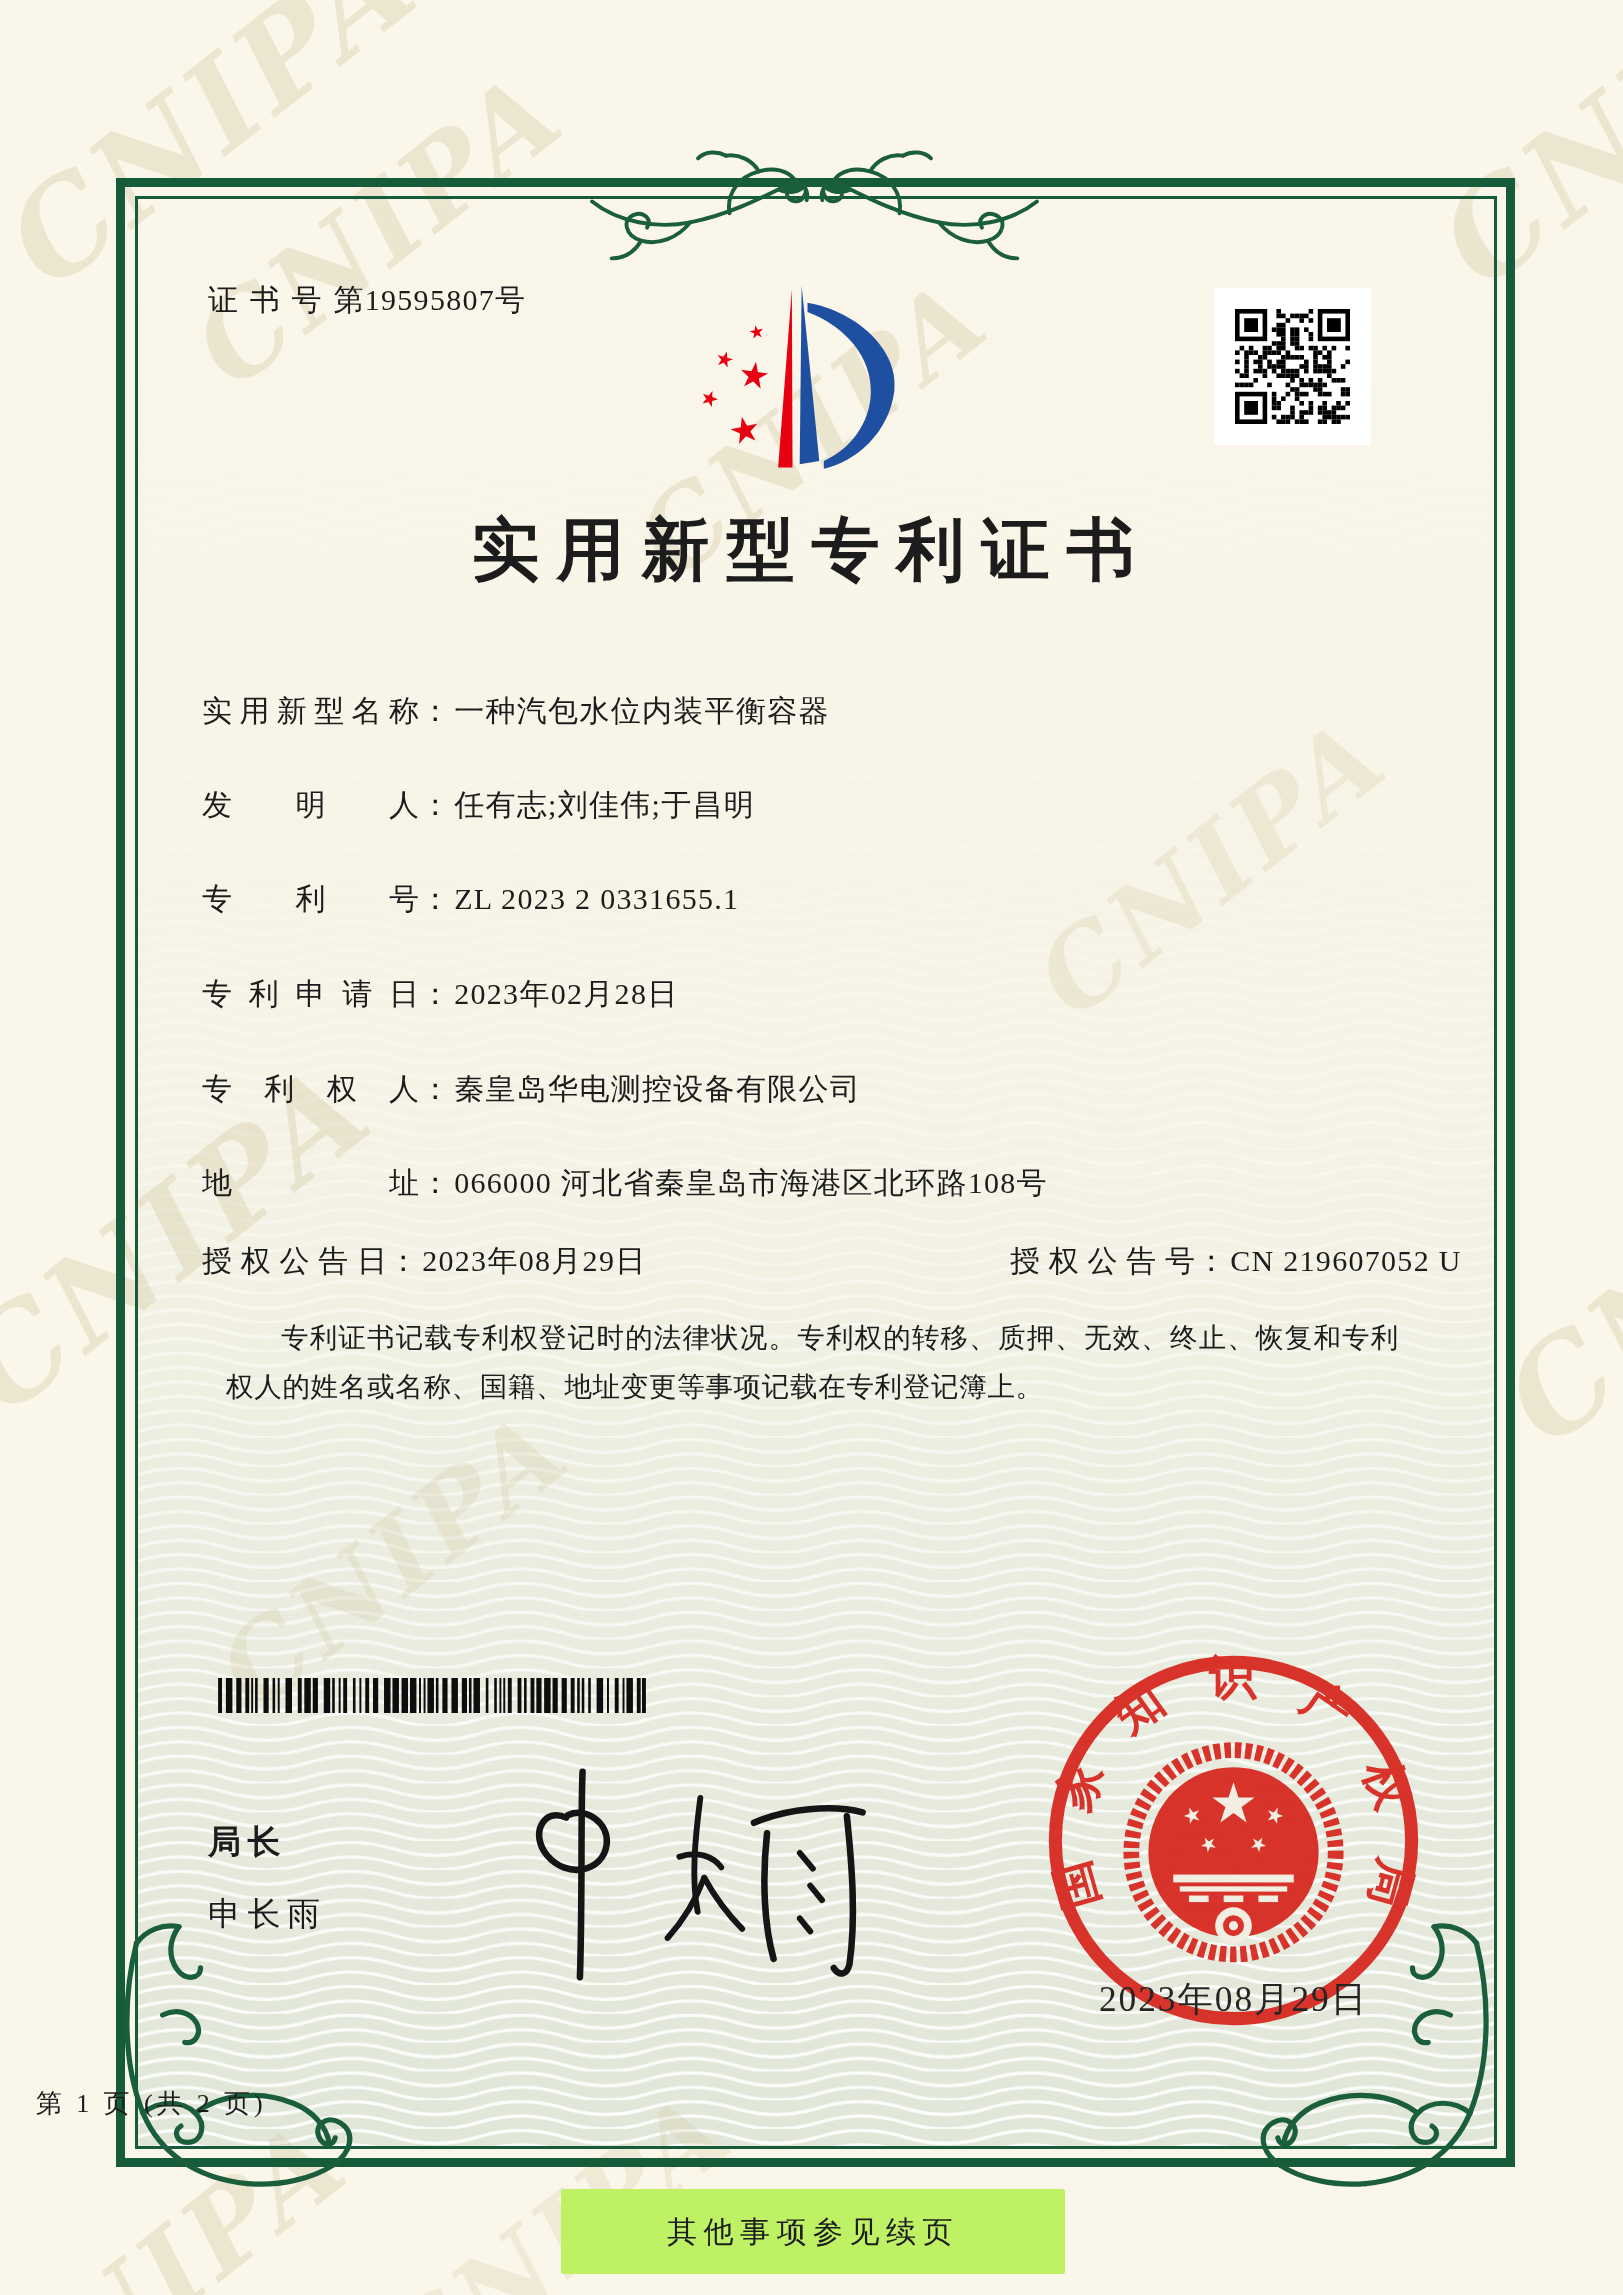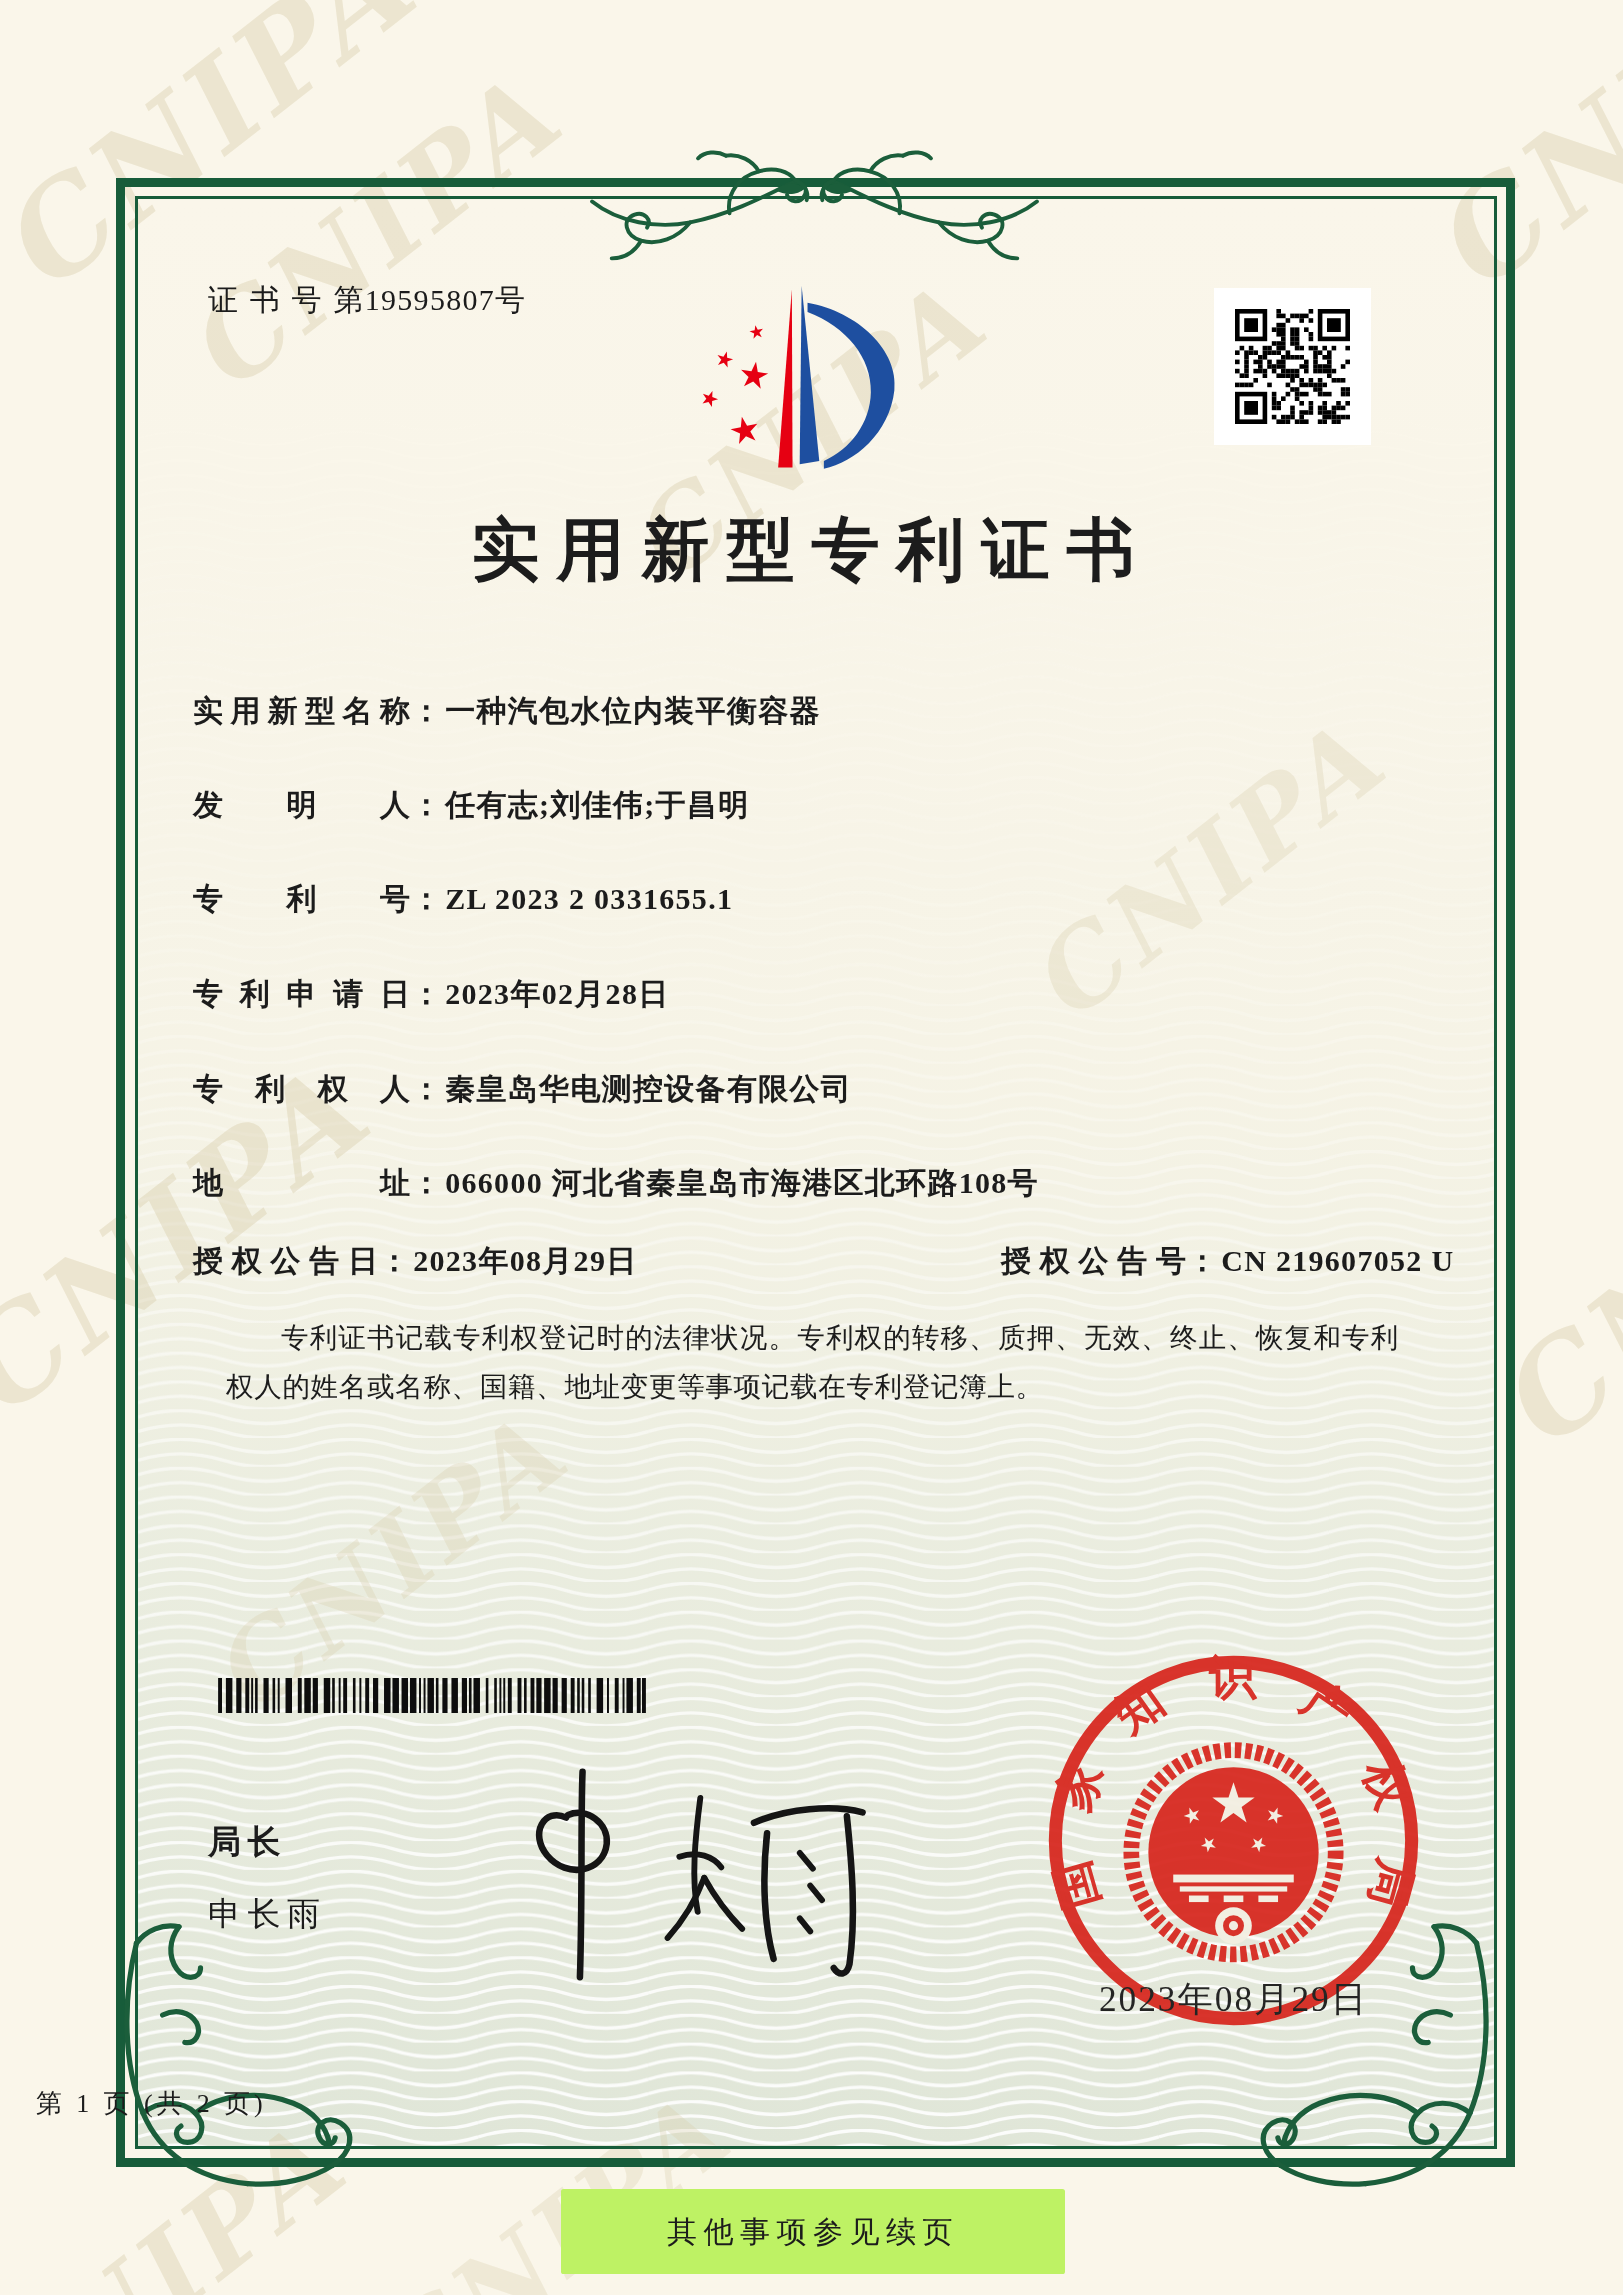--- a/index.html
+++ b/index.html
@@ -19,21 +19,21 @@
   .wm{position:absolute;z-index:1;color:#d8cdaa;opacity:.40;
     font-family:"DejaVu Serif","Liberation Serif",serif;font-weight:bold;font-style:italic;
     transform:rotate(-38deg);white-space:nowrap;letter-spacing:5.2px;}
   
   .certno{left:208px;top:280px;font-size:30px;z-index:4;}
   .certno .pre{letter-spacing:11.8px;}
   .certno .num{letter-spacing:1.3px;}
   .title{left:0;top:505px;width:1623px;text-align:center;
     font-size:68px;font-weight:bold;letter-spacing:17px;z-index:4;}
   
-  .row{position:absolute;left:193px;font-size:30px;z-index:4;white-space:nowrap;font-weight:bold;}
+  .row{position:absolute;left:202px;font-size:30px;z-index:4;white-space:nowrap;}
   .lbl{display:inline-block;width:217px;text-align:justify;text-align-last:justify;
     vertical-align:top;}
   .lbl-s{display:inline-block;width:185px;text-align:justify;text-align-last:justify;
     vertical-align:top;}
   .colon{display:inline-block;margin:0 3.9px 0 1.3px;}
   .val{letter-spacing:1.3px;}
   .grant2{position:absolute;left:808px;top:0;white-space:nowrap;}
   
   .paras{left:226px;top:1314px;width:1173px;z-index:4;}
   .paras p{margin:0;font-size:27.5px;line-height:1.78;text-indent:2em;

